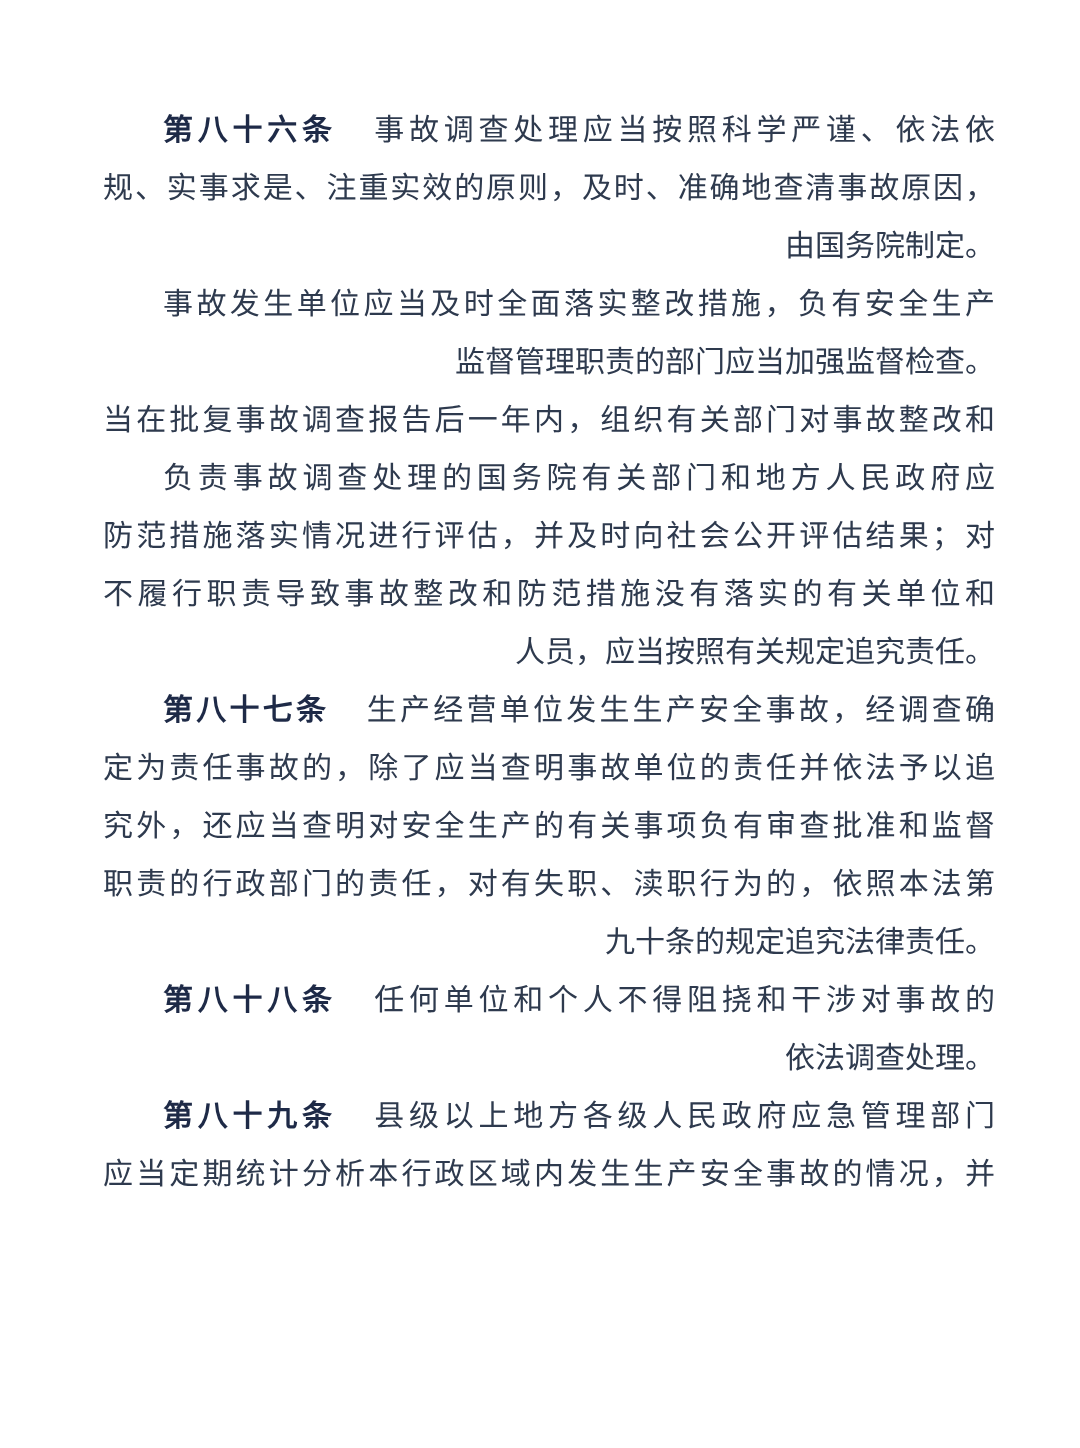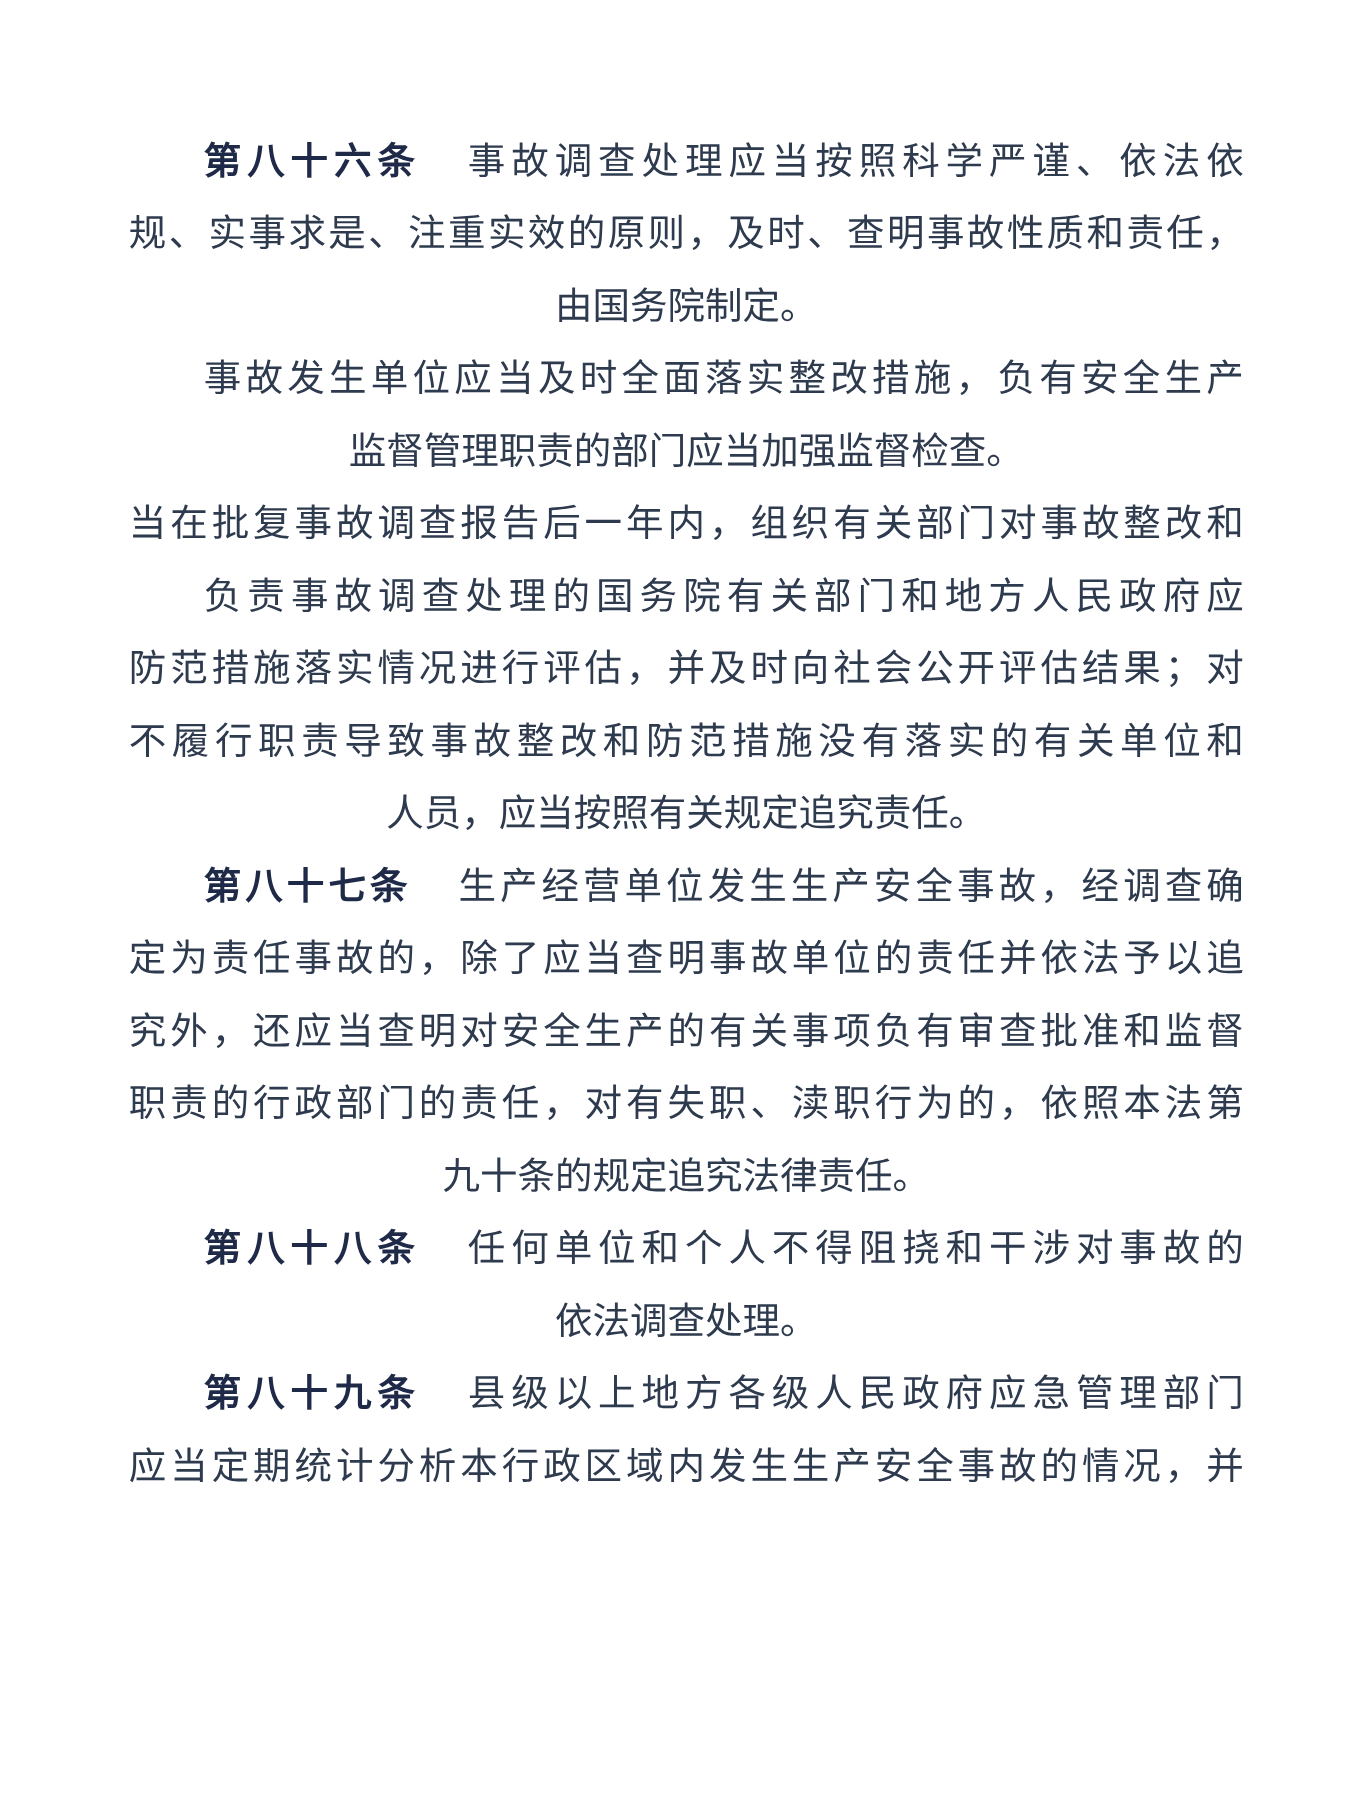--- a/index.html
+++ b/index.html
@@ -22,21 +22,21 @@
     font-size: 30px;
     line-height: 58px;
     color: var(--body-color, #2e3a4e);
   }
   .doc-body {
     width: 100%;
   }
   .line {
     height: 58px;
     overflow: hidden;
-    text-align: center;
+    text-align: right;
   }
   .line.justify {
     text-align: justify;
     text-align-last: justify;
     -moz-text-align-last: justify;
   }
   .line.para-first {
     text-indent: 2em;
   }
   .article-no {
@@ -48,21 +48,21 @@
   .line-text {
     
   }
 </style>
 </head>
 <body>
 
 <div class="page" style="--page-bg: #ffffff; --body-color: #2e3a4e; --heading-color: #1e2a47;">
   <div class="doc-body">
       <div class="line justify para-first"><span class="article-no">第八十六条</span><span class="line-text">事故调查处理应当按照科学严谨、依法依</span></div>
-      <div class="line justify">规、实事求是、注重实效的原则，及时、查明事故性质和责任，</div>
+      <div class="line justify">规、实事求是、注重实效的原则，及时、准确地查清事故原因，</div>
       <div class="line">由国务院制定。</div>
       <div class="line justify para-first">事故发生单位应当及时全面落实整改措施，负有安全生产</div>
       <div class="line">监督管理职责的部门应当加强监督检查。</div>
       <div class="line justify">当在批复事故调查报告后一年内，组织有关部门对事故整改和</div>
       <div class="line justify para-first">负责事故调查处理的国务院有关部门和地方人民政府应</div>
       <div class="line justify">防范措施落实情况进行评估，并及时向社会公开评估结果；对</div>
       <div class="line justify">不履行职责导致事故整改和防范措施没有落实的有关单位和</div>
       <div class="line">人员，应当按照有关规定追究责任。</div>
       <div class="line justify para-first"><span class="article-no">第八十七条</span><span class="line-text">生产经营单位发生生产安全事故，经调查确</span></div>
       <div class="line justify">定为责任事故的，除了应当查明事故单位的责任并依法予以追</div>

